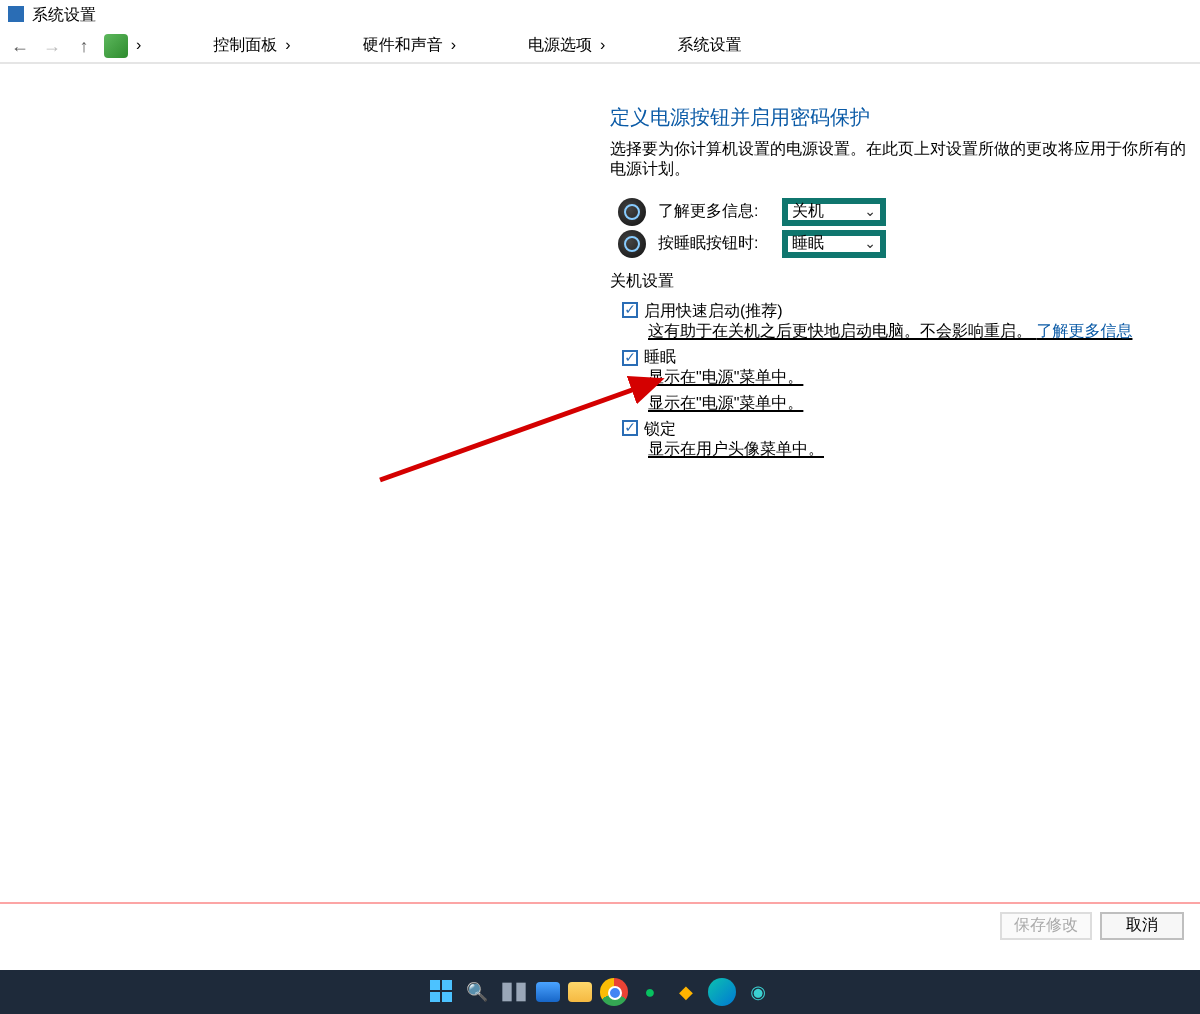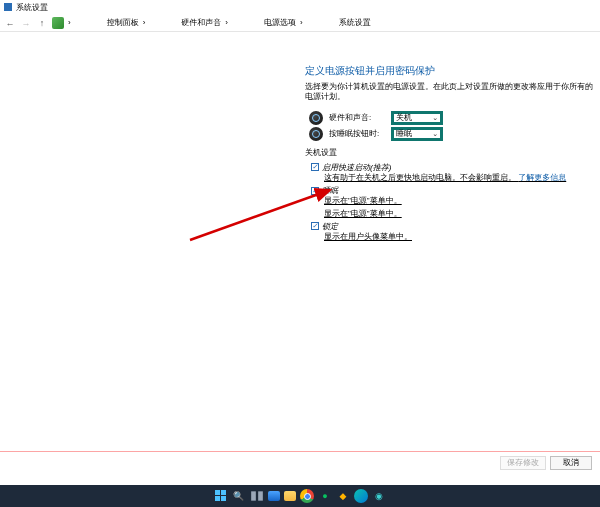--- a/index.html
+++ b/index.html
@@ -11,32 +11,32 @@
   
   .navrow { height: 18px; display: flex; align-items: center; padding: 0 4px; gap: 4px; border-bottom: 1px solid #e5e5e5; }
   .navarrow { width: 12px; height: 12px; display: flex; align-items: center; justify-content: center; color: #555; font-size: 9px; }
   .navarrow.disabled { color: #bbb; }
   .up { font-size: 9px; color: #555; }
   .crumb-ico { width: 12px; height: 12px; display: inline-block; }
   .crumb-ico.green { background: linear-gradient(135deg,#5db85d,#2e8b2e); border-radius: 2px; }
   .crumb { font-size: 8px; color: #000; margin-left: 32px; }
   .sep   { font-size: 8px; color: #000; }
   
-  .content { position: absolute; left: 305px; top: 64px; right: 6px; }
+  .content { position: absolute; left: 305px; top: 52px; right: 6px; }
   .heading { color: #0a5aa6; font-size: 10px; margin-bottom: 4px; }
   .sub     { color: #000; font-size: 8px; margin-bottom: 8px; line-height: 1.3; }
   .section-title { color: #000; font-size: 8px; margin: 6px 0 4px 0; }
   .row { display: flex; align-items: center; gap: 6px; margin: 2px 0 2px 4px; }
   .pwr-ico { width: 14px; height: 14px; border-radius: 50%; background: radial-gradient(circle at 40% 40%, #444, #111); display: flex; align-items: center; justify-content: center; }
   .pwr-ico::after { content: ""; width: 6px; height: 6px; border: 1px solid #8cf; border-radius: 50%; }
   .rlabel { width: 56px; font-size: 8px; }
   .select { width: 52px; height: 14px; border: 3px solid #0f766e; font-size: 8px; padding: 0 2px; display: flex; align-items: center; justify-content: space-between; background: #fff; }
   .select .chev { font-size: 7px; color: #333; }
   .opt { margin: 2px 0 2px 6px; }
-  .opt .line1 { display: flex; align-items: center; gap: 3px; font-size: 8px; font-style: italic; }
+  .opt .line1 { display: flex; align-items: center; gap: 3px; font-size: 8px; }
   .opt .line2 { font-size: 8px; color: #000; margin-left: 13px; line-height: 1.3; text-decoration: underline; }
   .cb { width: 8px; height: 8px; border: 1px solid #2a6db5; display: inline-flex; align-items: center; justify-content: center; font-size: 7px; color: #2a6db5; background: #fff; }
   .cb.checked::after { content: "✓"; }
   .cb.unchecked::after { content: ""; }
   .link { color: #0a5aa6; cursor: pointer; }
   
   .arrow-svg { position: absolute; left: 180px; top: 130px; pointer-events: none; width: 180px; height: 120px; }
   
   .footer { position: absolute; left: 0; right: 0; bottom: 34px; height: 22px; border-top: 1px solid #fca5a5; display: flex; align-items: center; justify-content: flex-end; gap: 4px; padding-right: 8px; }
   .btn { min-width: 42px; height: 14px; border: 1px solid #bfbfbf; background: #f7f7f7; font-size: 8px; display: flex; align-items: center; justify-content: center; padding: 0 6px; }
@@ -75,21 +75,21 @@
   <span class="crumb">系统设置</span>
 </div>
 
 <div class="content">
   <div class="heading">定义电源按钮并启用密码保护</div>
   <div class="sub">选择要为你计算机设置的电源设置。在此页上对设置所做的更改将应用于你所有的电源计划。</div>
 
 
   <div class="row">
     <span class="pwr-ico"></span>
-    <span class="rlabel">硬件和声音:</span>
+    <span class="rlabel">了解更多信息:</span>
     <span class="select">
       <span>关机</span>
       <span class="chev">⌄</span>
     </span>
   </div>
 
   <div class="row">
     <span class="pwr-ico"></span>
     <span class="rlabel">按睡眠按钮时:</span>
     <span class="select">

